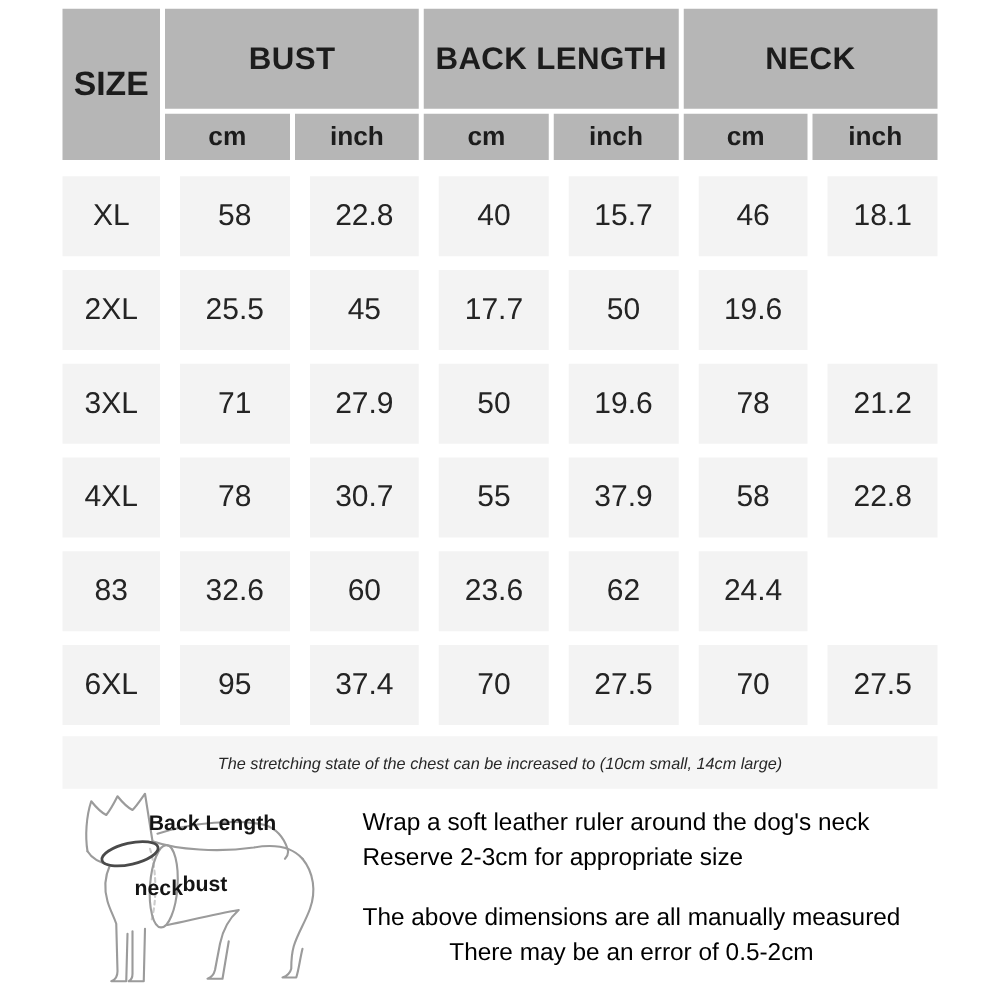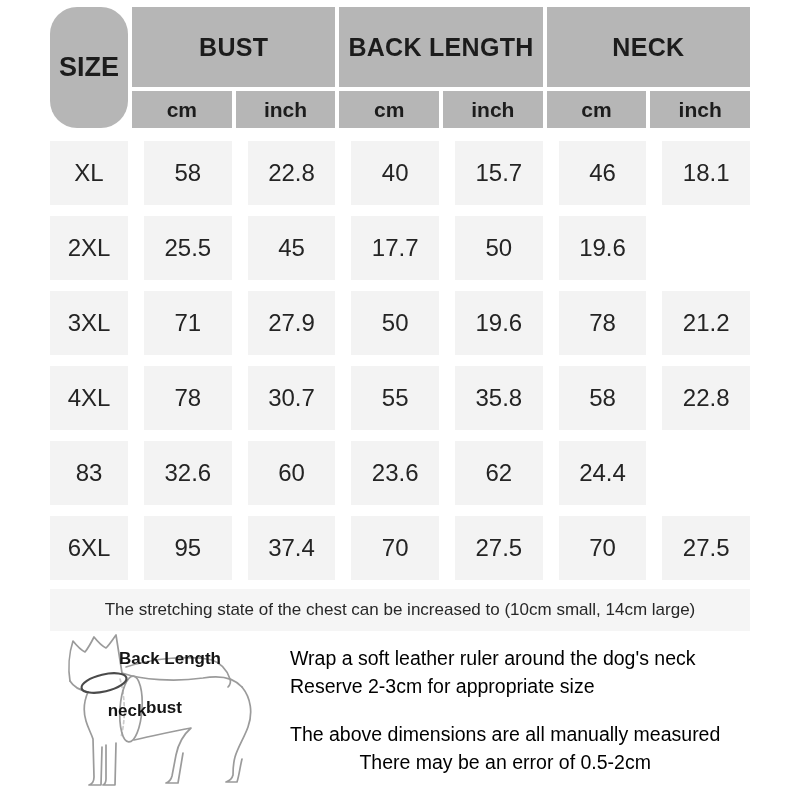--- a/index.html
+++ b/index.html
@@ -4,32 +4,32 @@
 <style>
   html,body{margin:0;padding:0;background:#ffffff;}
   body{width:800px;height:800px;font-family:"Liberation Sans",sans-serif;}
   .page{position:relative;width:800px;height:800px;background:#fff;overflow:hidden;}
 
   .table-wrap{position:absolute;left:50px;top:7px;width:700px;}
 
   .thead{display:grid;grid-template-columns:78px repeat(6,1fr);grid-template-rows:80px 37px;gap:4px;}
   .hcell{background:var(--header_bg,#b6b6b6);display:flex;align-items:center;justify-content:center;
          font-weight:bold;color:#1c1c1c;}
-  .hsize{grid-row:1/3;font-size:27px;border-radius:27px;}
+  .hsize{grid-row:1/3;font-size:27px;}
   .hgroup{font-size:25px;letter-spacing:.3px;}
   .hunit{font-size:21px;}
 
   .drow{display:grid;grid-template-columns:78px repeat(6,1fr);gap:16px;height:64px;margin-top:11px;}
   .drow.first{margin-top:13px;}
   .dcell{background:var(--row_bg,#f3f3f3);display:flex;align-items:center;justify-content:center;
          font-size:24px;color:#242424;}
 
   .note{margin-top:9px;height:42px;background:var(--note_bg,#f5f5f5);
         display:flex;align-items:center;justify-content:center;
-        font-size:17px;color:#272727;}
+        font-size:13px;color:#272727;font-style:italic;}
 
   .bottom{position:absolute;left:40px;top:633px;width:722px;display:flex;align-items:flex-start;}
   .dog-box{width:250px;height:165px;flex:0 0 auto;}
   .instructions{padding-top:12px;font-size:19.5px;color:#000000;line-height:27.5px;}
   .instructions .para + .para{margin-top:21px;text-align:center;}
 </style>
 </head>
 <body>
 
 <div class="page">
@@ -76,21 +76,21 @@
       <div class="dcell">19.6</div>
       <div class="dcell">78</div>
       <div class="dcell">21.2</div>
     </div>
 
     <div class="drow">
       <div class="dcell">4XL</div>
       <div class="dcell">78</div>
       <div class="dcell">30.7</div>
       <div class="dcell">55</div>
-      <div class="dcell">35.8</div>
+      <div class="dcell">37.9</div>
       <div class="dcell">58</div>
       <div class="dcell">22.8</div>
     </div>
 
     <div class="drow">
       <div class="dcell">83</div>
       <div class="dcell">32.6</div>
       <div class="dcell">60</div>
       <div class="dcell">23.6</div>
       <div class="dcell">62</div>

